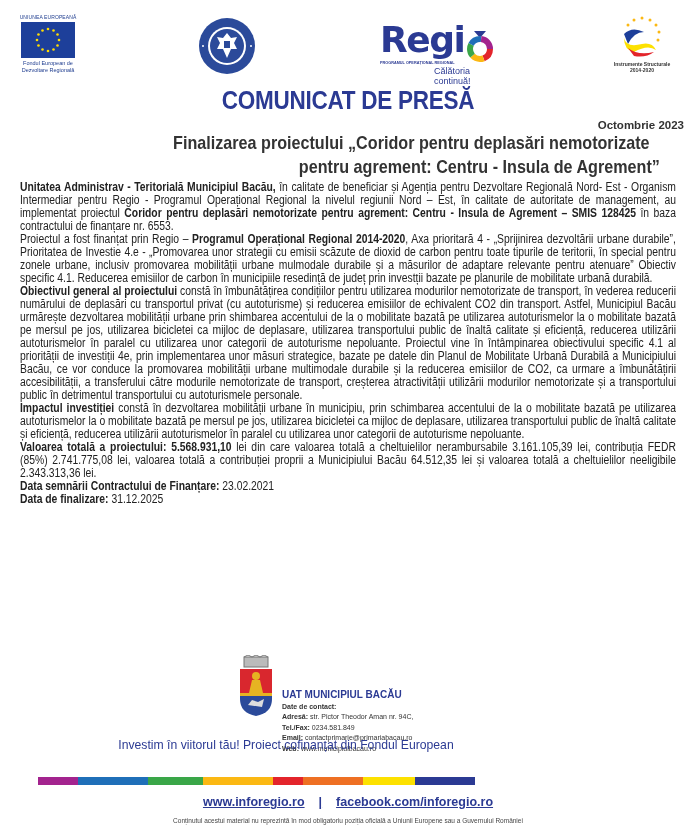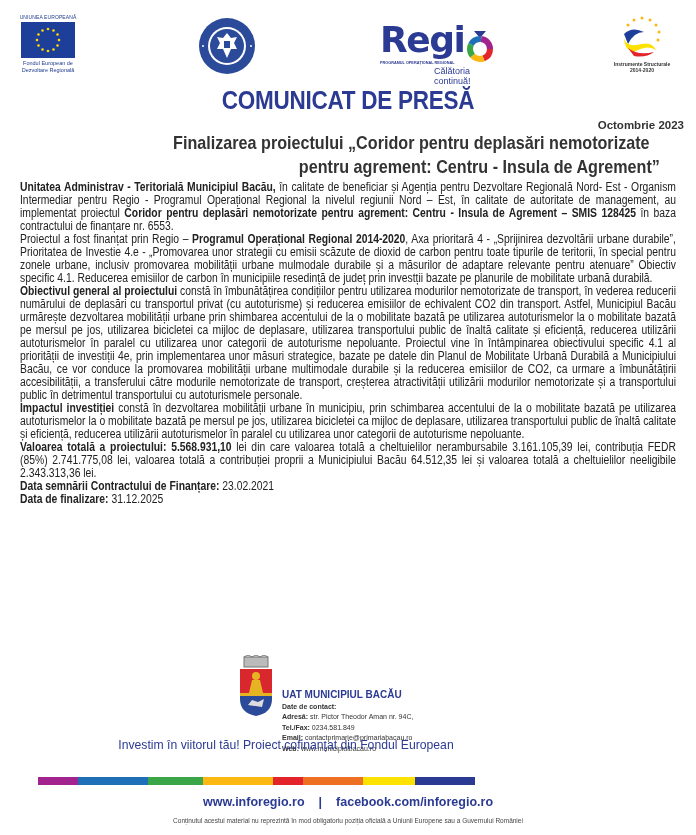--- a/index.html
+++ b/index.html
@@ -39,21 +39,21 @@
   .contact { position: absolute; left: 238px; top: 655px; width: 300px; height: 80px; }
   .coa { position: absolute; left: 0; top: 0; width: 36px; height: 62px; }
   .contact-info { position: absolute; left: 44px; top: 2px; font-size: 7px; line-height: 10.4px; color: #333; }
   .contact-info .uat { font-size: 10px; font-weight: bold; color: #2b3a93; line-height: 14px; margin-top: 31px; }
   .contact-info b { font-weight: bold; }
 
   .slogan { position: absolute; left: 0; top: 737px; width: 572px; text-align: center; font-size: 12.2px;
             line-height: 17px; color: #2b3a93; }
   .color-band { position: absolute; left: 38px; top: 777px; width: 437px; height: 8px; }
   .links { position: absolute; left: 0; top: 795px; width: 696px; text-align: center; font-size: 12.5px;
-           font-weight: bold; color: #2b3a93; }
+           font-weight: bold; color: #2b3a93; text-decoration: underline; }
   .links .sep { margin: 0 14px; }
   .disclaimer { position: absolute; left: 0; top: 817px; width: 696px; text-align: center; font-size: 6.5px; color: #444; }
 </style>
 </head>
 <body>
 
 <div class="logos">
   <div class="eu-logo">
     <div class="eu-top">UNIUNEA EUROPEANĂ</div>
     <div class="eu-flag">

